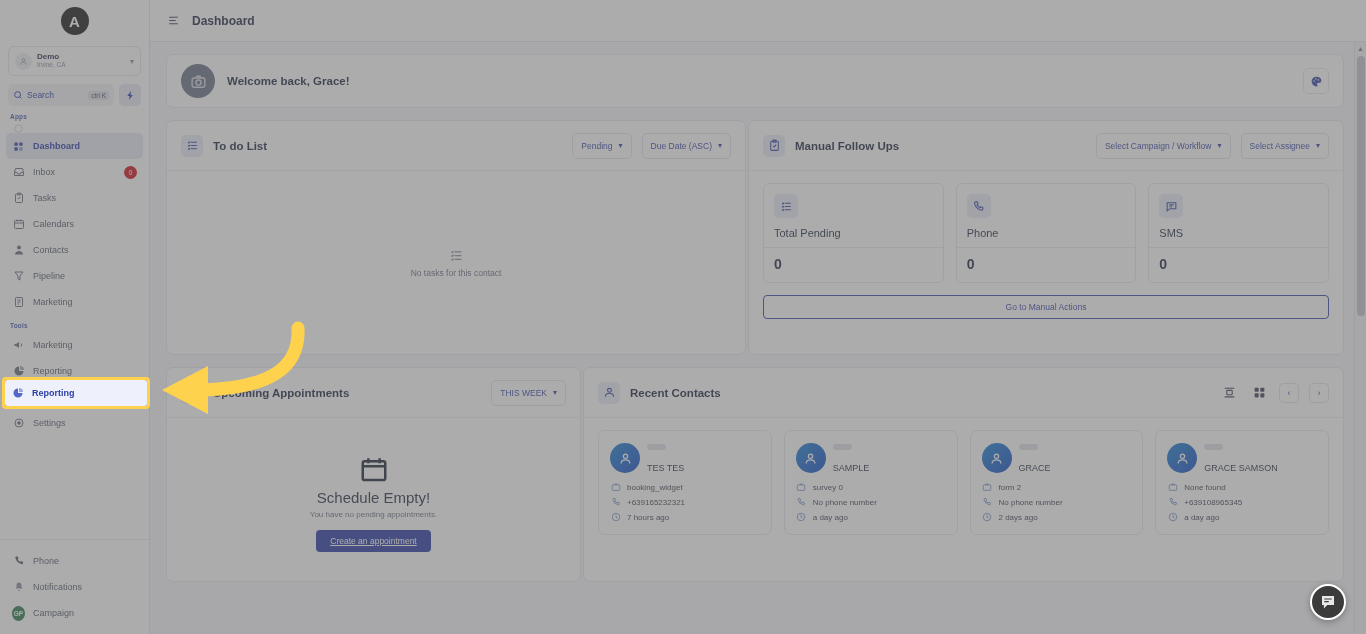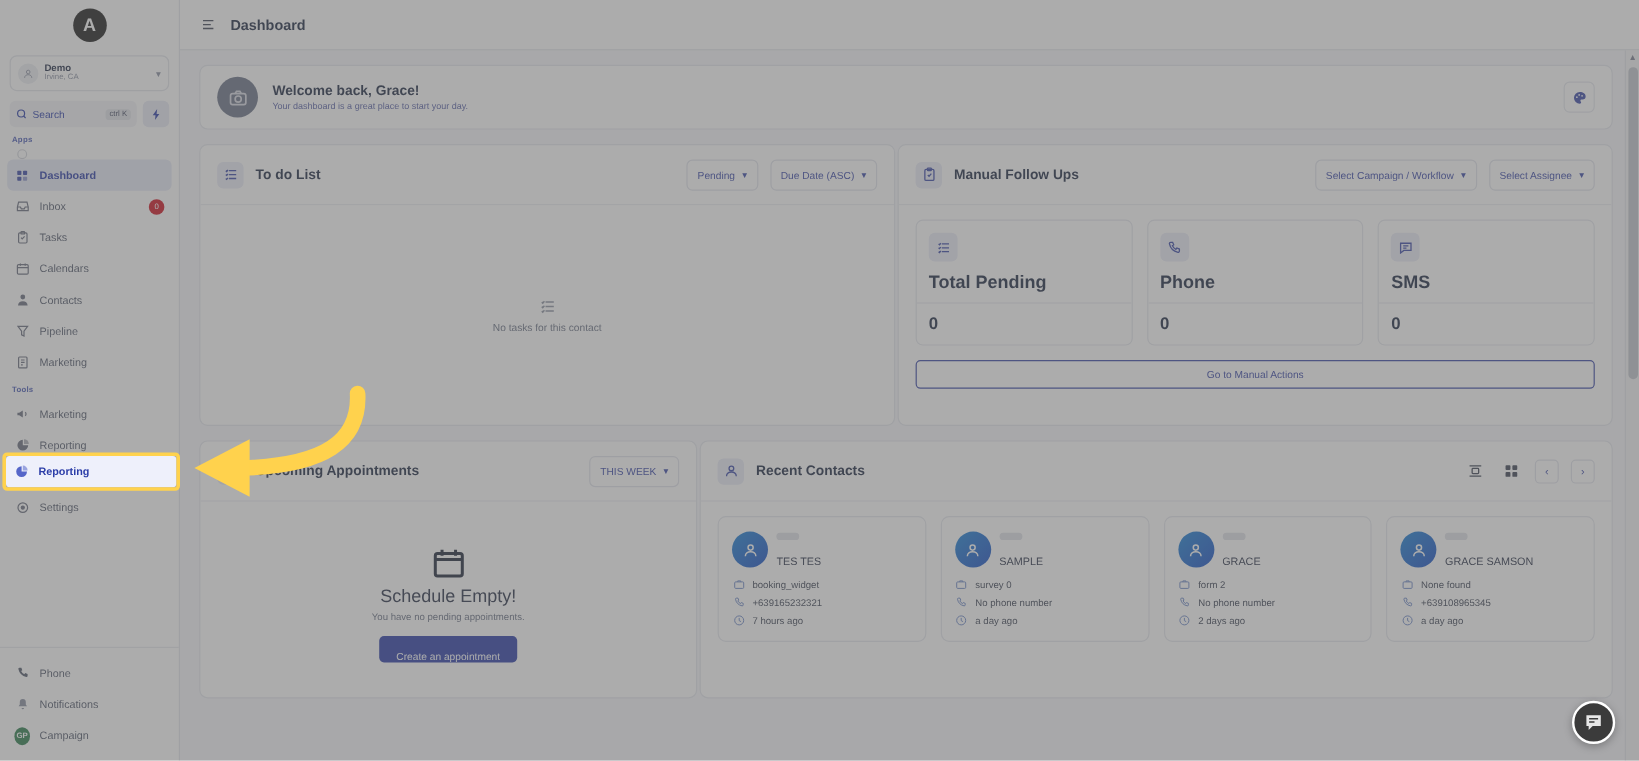--- a/index.html
+++ b/index.html
@@ -207,21 +207,21 @@
     flex: 1; border: 1px solid #e6e8ee; border-radius: 6px;
     overflow: hidden;
   }
   .stat-top { padding: 10px 10px 8px 10px; }
   .stat-ic {
     width: 24px; height: 24px; border-radius: 5px;
     background: #eaecf7;
     display: flex; align-items: center; justify-content: center;
     margin-bottom: 9px;
   }
-  .stat-label { font-size: 15px; font-weight: bold; color: #1f2a44; }
+  .stat-label { font-size: 11px; font-weight: normal; color: #1f2a44; }
   .stat-val {
     border-top: 1px solid #e9eaf0;
     padding: 8px 10px 10px 10px;
     font-size: 14px; font-weight: bold; color: #1f2a44;
   }
   .ghost-btn {
     margin: 12px 14px 14px 14px;
     height: 24px; border: 1px solid #3b49a8; border-radius: 4px;
     display: flex; align-items: center; justify-content: center;
     font-size: 8.5px; color: #3b49a8;
@@ -231,22 +231,22 @@
     flex: 1; display: flex; flex-direction: column;
     align-items: center; justify-content: center; gap: 4px;
     padding-top: 8px;
   }
   .sched-title { font-size: 15px; color: #2b3349; font-weight: normal; }
   .sched-sub { font-size: 8px; color: #6b7386; }
   .primary-btn {
     margin-top: 7px;
     background: #2c3ea8; color: #fff;
     border-radius: 4px; height: 22px;
-    display: flex; align-items: flex-end; justify-content: center;
-    padding: 0 14px; font-size: 8.5px;
+    display: flex; align-items: center; justify-content: center;
+    padding: 0 14px; font-size: 8.5px; text-decoration: underline;
   }
 
   .contacts-grid {
     display: flex; gap: 12px; padding: 12px 14px;
   }
   .contact-card {
     flex: 1; border: 1px solid #e6e8ee; border-radius: 7px;
     padding: 12px 11px;
     min-width: 0;
   }
@@ -543,21 +543,20 @@
       <div class="welcome">
         <div class="welcome-av">
           <svg width="17" height="17" viewBox="0 0 24 24" fill="none" stroke="#d7dae3" stroke-width="2">
             <rect x="3" y="7" width="18" height="13" rx="2.5"></rect>
               <circle cx="12" cy="13.5" r="3.6"></circle>
               <path d="M8.5 7l1.5-2.5h4L15.5 7"></path>
           </svg>
         </div>
         <div class="welcome-txt">
           <div class="welcome-title">Welcome back, Grace!</div>
-          <div class="welcome-sub">Your dashboard is a great place to start your day.</div>
         </div>
         <div class="palette-btn">
           <svg width="13" height="13" viewBox="0 0 24 24" fill="#3b49a8">
             <path d="M12 3a9 9 0 000 18c1.2 0 2-.8 2-1.8 0-.6-.3-1-.6-1.4-.3-.4-.5-.8-.5-1.3 0-1 .8-1.8 1.8-1.8H16a5 5 0 005-5c0-3.9-4-6.7-9-6.7z"></path>
             <circle cx="7.5" cy="11" r="1.3" fill="#fff"></circle>
               <circle cx="11" cy="7.5" r="1.3" fill="#fff"></circle>
               <circle cx="15.5" cy="9" r="1.3" fill="#fff"></circle>
           </svg>
         </div>
       </div>

